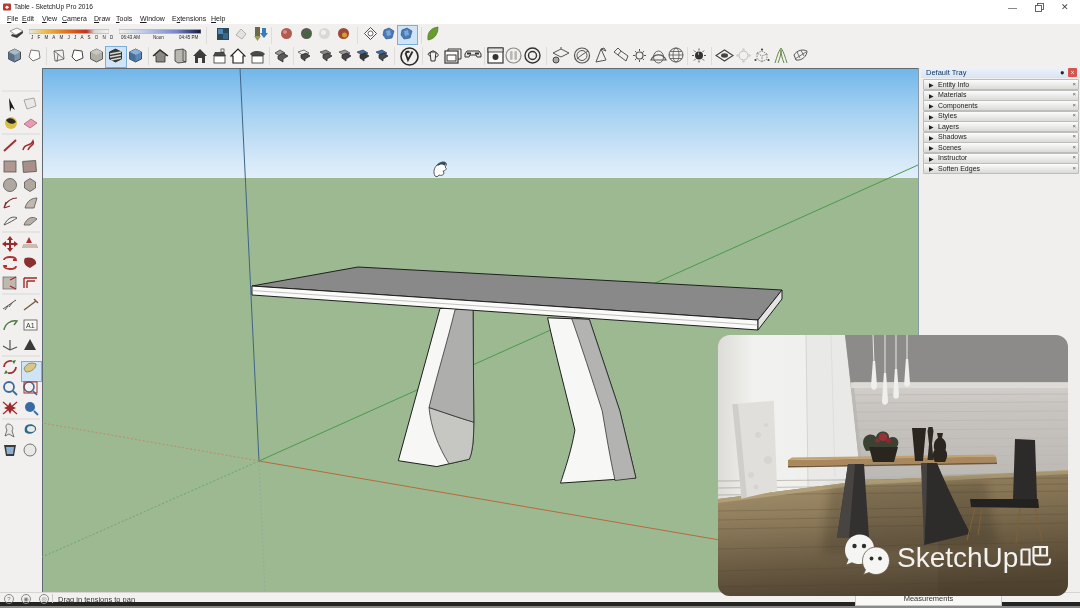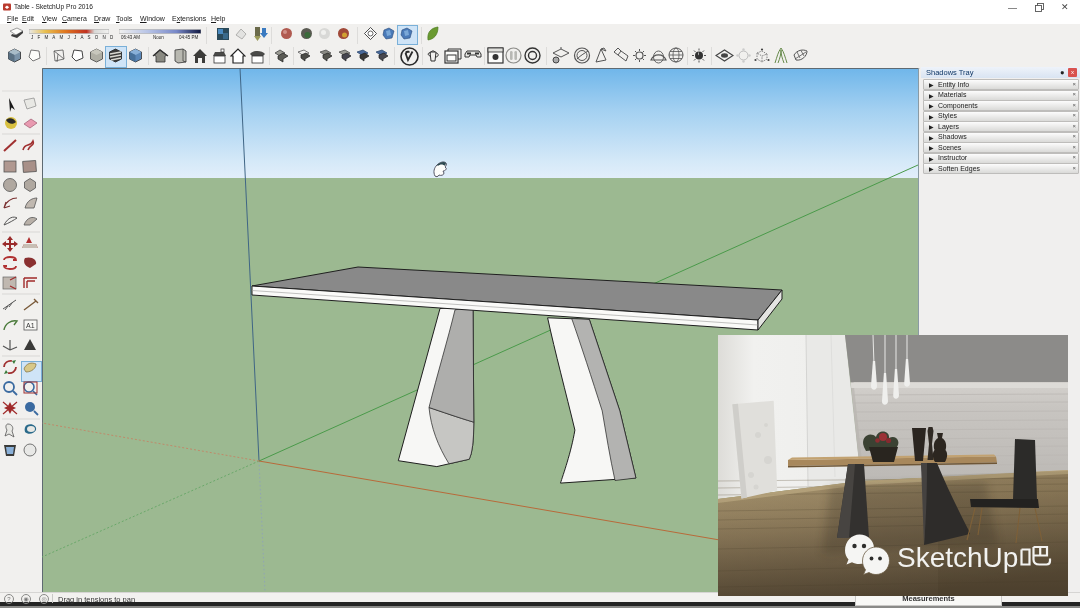--- a/index.html
+++ b/index.html
@@ -17,22 +17,22 @@
 #tray{left:920px;top:68px;width:160px;height:524px;background:#f0efee;}
 #trayhead{left:921px;top:67px;width:159px;height:11px;background:linear-gradient(#eef3fa,#d9e4f2);font-size:7.5px;color:#0f3766;}
 .trow{left:923px;width:154px;height:9px;background:linear-gradient(#fcfcfc,#dadad8);border:1px solid #bebdbb;border-radius:1px;font-size:7px;color:#1c1c1c;}
 .trow .arr{position:absolute;left:5px;top:1px;font-size:6px;color:#222;}
 .trow .lbl{position:absolute;left:14px;top:0.5px;}
 .trow .x{position:absolute;right:2px;top:0.5px;font-size:6px;color:#555;}
 #statusbar{left:0;top:592px;width:1080px;height:16px;background:#f2f1ef;border-top:1px solid #d6d5d3;}
 #statusdark{left:0;top:602px;width:1080px;height:4px;background:#242424;border-bottom:2px solid #8a8a88;box-sizing:content-box;}
 .scirc{top:594px;width:8px;height:8px;border:1px solid #8a8a88;border-radius:50%;font-size:6px;color:#777;text-align:center;line-height:8px;}
 #dragtext{left:58px;top:595px;font-size:7.5px;color:#333;}
-#measure{left:855px;top:593px;width:145px;height:11px;background:#f8f8f6;border:1px solid #c9c8c6;font-size:7.5px;color:#333;text-align:center;font-weight:bold;}
-#photo{left:718px;top:335px;width:350px;height:261px;overflow:hidden;z-index:3;}
+#measure{left:855px;top:593px;width:145px;height:11px;background:#f8f8f6;border:1px solid #c9c8c6;font-size:7.5px;color:#333;text-align:center;}
+#photo{left:718px;top:335px;width:350px;height:261px;overflow:hidden;z-index:3;border-radius:12px;}
 </style>
 </head>
 <body>
 <div class="abs" id="titlebar"></div>
 <svg class="abs" style="left:3px;top:3px" width="8" height="8" viewBox="0 0 8 8">
     <rect x="0" y="0.5" width="8" height="7" rx="1" fill="#b93a2e"></rect>
     <path d="M1.8 4.2 L4 2.4 L6.2 4.2 L4 5.9 Z" fill="#fff"></path>
   </svg>
 <div class="abs" id="title">Table - SketchUp Pro 2016</div>
 <div class="abs winbtn" style="left:1008px;">—</div>
@@ -446,21 +446,21 @@
 </g>
 
 <g transform="translate(391,92)">
       <path d="M2 16 C0 12 1 8 4 5 C7 2 11 1 13 3 C14 4 13 6 12 7 L13 8 C14 9 12 11 10 11 L11 13 C11 15 8 16 6 15 C5 17 3 17 2 16 Z" fill="#fdfdfb" stroke="#445" stroke-width="0.9"></path>
       <path d="M4 5 C7 2 11 1 13 3 L12 6 C10 4 7 4 5 6 Z" fill="#2e4a52"></path>
     </g>
 </svg>
 
 <div class="abs" id="tray"></div>
 <div class="abs" id="trayhead">
-    <span style="position:absolute;left:5px;top:1px;">Shadows Tray</span>
+    <span style="position:absolute;left:5px;top:1px;">Default Tray</span>
     <span style="position:absolute;left:139px;top:1px;color:#222;">●</span>
   </div>
 <div class="abs" style="left:1068px;top:68px;width:9px;height:9px;background:#d9534f;border-radius:1px;color:#fff;font-size:6px;text-align:center;line-height:9px;">x</div>
 <div class="abs trow" style="top:79px">
     <span class="arr">▶</span>
     <span class="lbl">Entity Info</span>
     <span class="x">×</span>
   </div>
 <div class="abs trow" style="top:89.5px">
     <span class="arr">▶</span>

